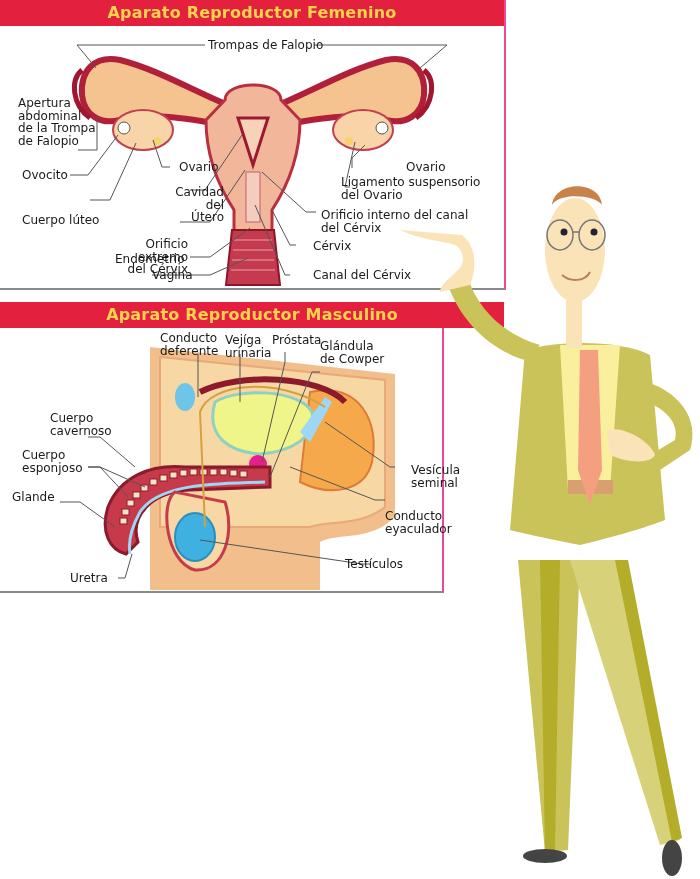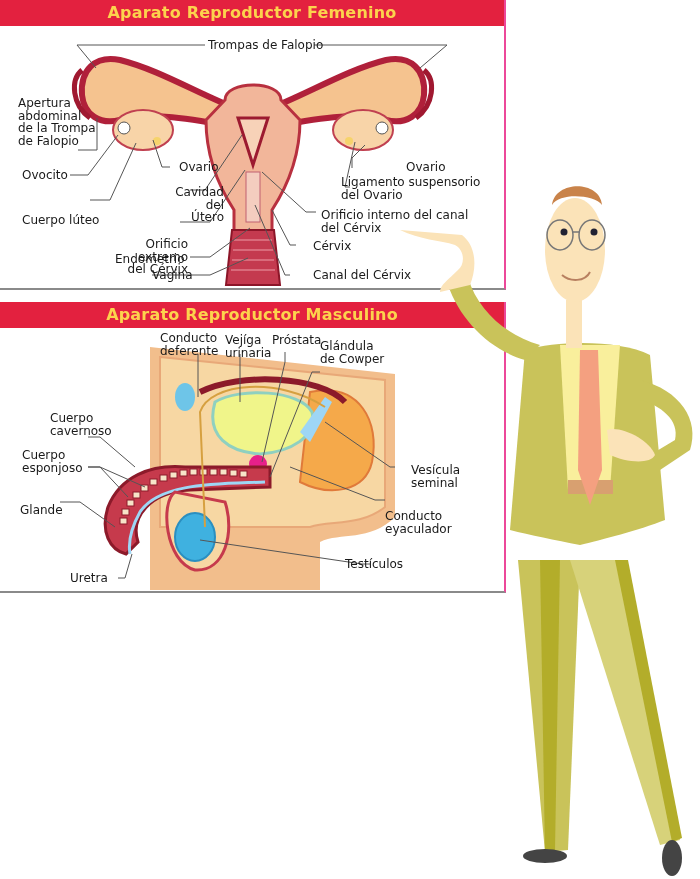--- a/index.html
+++ b/index.html
@@ -1,19 +1,19 @@
 <!DOCTYPE html>
 <html><head>
 <meta charset="utf-8">
 <style>
   html, body { margin:0; padding:0; background:#ffffff; }
   body { width:700px; height:879px; position:relative; overflow:hidden; font-family:"DejaVu Sans", sans-serif; }
   .panel { position:absolute; left:0; background:#fff; border-right:2px solid #ec4899; border-bottom:2px solid #8a8a8a; box-sizing:border-box; }
   .panel-f { top:0; width:506px; height:290px; }
-  .panel-m { top:302px; width:506px; height:291px; }
+  .panel-m { top:302px; width:444px; height:291px; }
   .header { position:absolute; left:0; top:0; width:504px; height:26px; background:#e3213f; color:#fcd34d; font-weight:bold; font-size:16px; text-align:center; line-height:26px; letter-spacing:0.2px; }
   .lbl { position:absolute; font-size:12px; color:#1a1a1a; line-height:12.5px; white-space:pre-line; }
   .lbl.r { text-align:right; }
   svg.art { position:absolute; left:0; top:0; }
 </style>
 </head>
 <body>
 
 <div class="panel panel-f">
   <div class="header">Aparato Reproductor Femenino</div>
@@ -155,21 +155,21 @@
 deferente</div>
   <div class="lbl" style="left:225px;top:32px;">Vejíga
 urinaria</div>
   <div class="lbl" style="left:272px;top:32px;">Próstata</div>
   <div class="lbl" style="left:320px;top:38px;">Glándula
 de Cowper</div>
   <div class="lbl" style="left:50px;top:110px;">Cuerpo
 cavernoso</div>
   <div class="lbl" style="left:22px;top:147px;">Cuerpo
 esponjoso</div>
-  <div class="lbl" style="left:20px;top:189px;margin-top:13px;">Glande</div>
+  <div class="lbl" style="left:12px;top:189px;">Glande</div>
   <div class="lbl" style="left:70px;top:270px;">Uretra</div>
   <div class="lbl" style="left:411px;top:162px;">Vesícula
 seminal</div>
   <div class="lbl" style="left:385px;top:208px;">Conducto
 eyaculador</div>
   <div class="lbl" style="left:345px;top:256px;">Testículos</div>
 </div>
 
 <svg class="art" width="700" height="879" style="pointer-events:none;">
 

